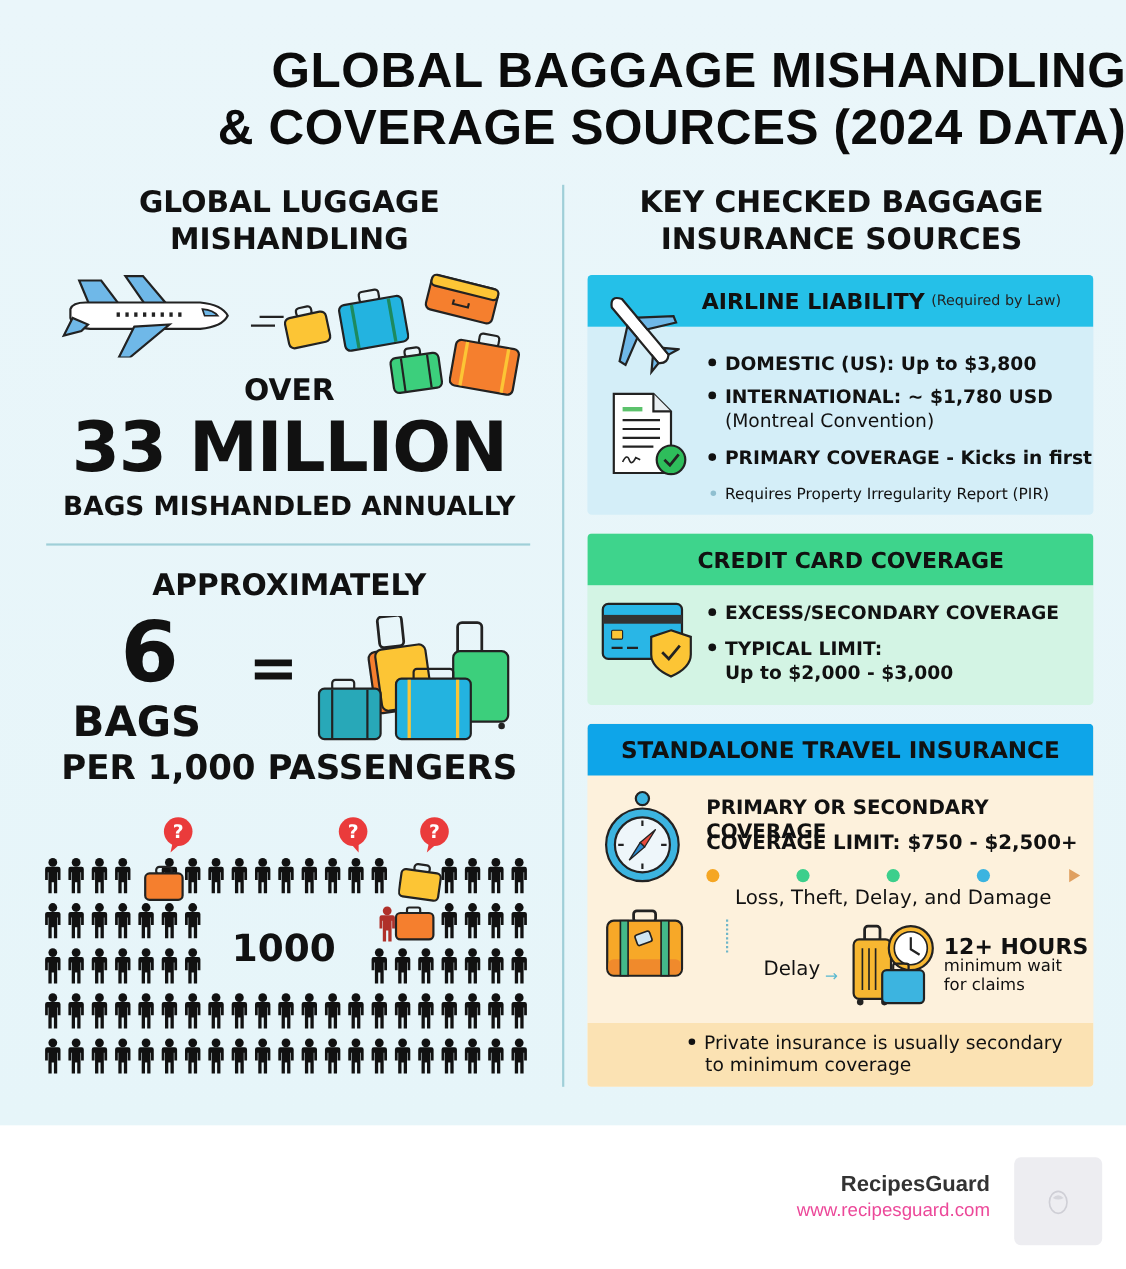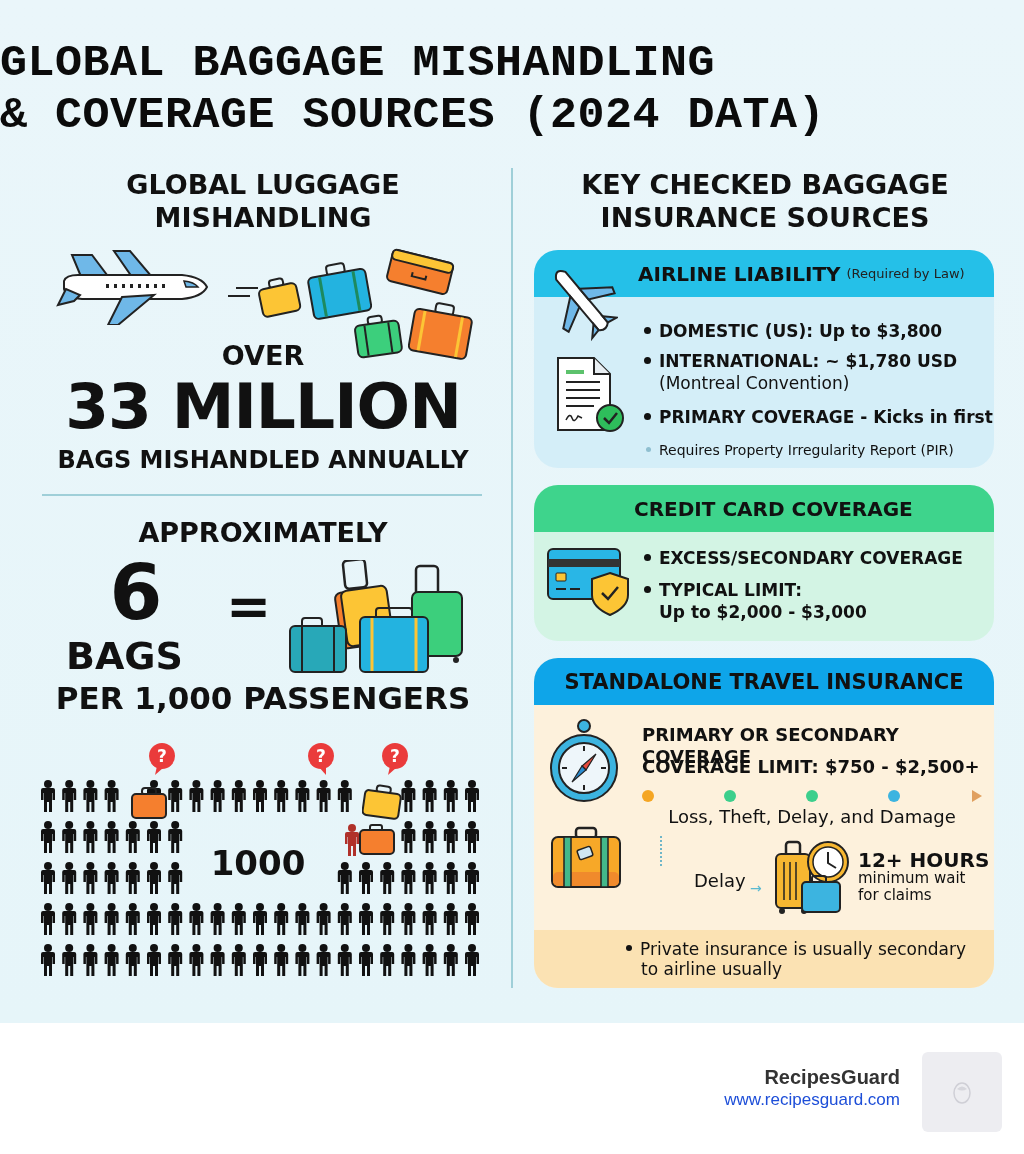--- a/index.html
+++ b/index.html
@@ -6,23 +6,23 @@
   html, body { width: 1024px; height: 1154px; background: #ffffff; overflow: hidden; }
   body { font-family: "DejaVu Sans", "Liberation Sans", sans-serif; color: #111; position: relative; }
 
   .poster {
     position: absolute; left: 0; top: 0; width: 1024px; height: 1023px;
     background: linear-gradient(180deg, #eaf6fa 0%, #e6f5f9 100%);
   }
 
   .main-title {
     position: absolute; left: 0; top: 38px; width: 1024px;
-    text-align: left; font-weight: 900; font-size: 45px; line-height: 52px;
+    text-align: right; font-weight: 900; font-size: 45px; line-height: 52px;
     letter-spacing: 0.5px; color: #0b0b0b;
-    font-family: Liberation Mono, monospace;
+    font-family: Liberation Sans, sans-serif;
   }
 
   .v-divider { position: absolute; left: 511px; top: 168px; width: 2px; height: 820px; background: #9fcfd8; }
   .h-divider { position: absolute; left: 42px; top: 494px; width: 440px; height: 2px; background: #9fcfd8; }
 
   
   .section-title {
     position: absolute; text-align: center; font-weight: 800; font-size: 27px; line-height: 33px; color: #111;
   }
   .left-title { left: 30px; width: 466px; top: 168px; }
@@ -41,21 +41,21 @@
   .bags-word { position: absolute; left: 66px; top: 636px; font-weight: 900; font-size: 38px; line-height: 40px; }
   .equals { position: absolute; left: 226px; top: 582px; font-weight: 900; font-size: 54px; line-height: 50px; }
   .per-label { position: absolute; left: 30px; width: 466px; top: 680px; text-align: center; font-weight: 900; font-size: 31px; line-height: 36px; }
   .bag-stack { position: absolute; left: 288px; top: 560px; width: 180px; height: 115px; }
 
   .people-grid { position: absolute; left: 40px; top: 778px; width: 445px; height: 210px; }
   .people-count { position: absolute; left: 208px; top: 843px; width: 100px; text-align: center; font-weight: 900; font-size: 34px; }
   .qmark { position: absolute; width: 30px; height: 34px; }
 
   
-  .card { position: absolute; left: 534px; width: 460px; border-radius: 24px; overflow: hidden; }
+  .card { position: absolute; left: 534px; width: 460px; border-radius: 4px; overflow: hidden; }
   .card-head { height: 47px; display: flex; align-items: center; }
   .card-head .ttl { font-weight: 900; font-size: 20px; color: #111; }
   .card-head .sub { font-size: 13px; color: #222; margin-left: 6px; }
 
   .card-airline { top: 250px; height: 218px; background: #d4eef8; }
   .card-airline .card-head { background: #25c0e8; padding-left: 104px; }
   .card-credit { top: 485px; height: 156px; background: #d3f4e4; }
   .card-credit .card-head { background: #3ed48c; padding-left: 100px; }
   .card-standalone { top: 658px; height: 330px; background: #fdf1dc; }
   .card-standalone .card-head { background: #0ea5e9; justify-content: center; }
@@ -73,21 +73,21 @@
   .timeline { position: absolute; left: 108px; top: 130px; width: 340px; height: 16px; }
   .timeline-label { position: absolute; left: 108px; top: 148px; width: 340px; text-align: center; font-size: 18px; font-weight: 500; }
   .delay-line { position: absolute; left: 126px; top: 178px; width: 2px; height: 30px; border-left: 2px dotted #6fb6c8; }
   .delay-label { position: absolute; left: 160px; top: 212px; font-size: 18px; font-weight: 500; }
   .delay-arrow { position: absolute; left: 216px; top: 222px; font-size: 14px; color: #5ab9d0; }
   .hours-big { position: absolute; left: 324px; top: 190px; font-weight: 900; font-size: 20px; }
   .hours-small { position: absolute; left: 324px; top: 212px; font-size: 15px; line-height: 17px; }
 
   
   .brand-name { position: absolute; right: 124px; top: 1066px; font-weight: 700; font-size: 20px; color: #333; text-align: right; font-family: "Liberation Sans", sans-serif; }
-  .brand-url { position: absolute; right: 124px; top: 1090px; font-size: 17px; color: #1d4ed8; text-align: right; font-family: "Liberation Sans", sans-serif; }
+  .brand-url { position: absolute; right: 124px; top: 1090px; font-size: 17px; color: #ec4899; text-align: right; font-family: "Liberation Sans", sans-serif; }
   .brand-logo { position: absolute; left: 922px; top: 1052px; width: 80px; height: 80px; border-radius: 6px; background: #ededf1; display: flex; align-items: center; justify-content: center; }
 </style>
 </head>
 <body>
 
 <div class="poster">
 
   <div class="main-title">
     <div>GLOBAL BAGGAGE MISHANDLING</div>
     <div>&amp; COVERAGE SOURCES (2024 DATA)</div>
@@ -442,21 +442,21 @@
     </svg>
 
     <div class="hours-big">12+ HOURS</div>
     <div class="hours-small">
       <div>minimum wait</div>
       <div>for claims</div>
     </div>
 
     <div class="bullet" style="left:92px;top:281px;font-weight:500;font-size:17px;line-height:20px;">
       <span class="dot" style="width:6px;height:6px;"></span><span>Private insurance is usually secondary</span>
-      <span class="cont">to airline usually</span>
+      <span class="cont">to minimum coverage</span>
     </div>
   </div>
 </div>
 
 <div class="brand-name">RecipesGuard</div>
 <div class="brand-url">www.recipesguard.com</div>
 <div class="brand-logo">
   <svg width="22" height="26" viewBox="0 0 22 26">
     <ellipse cx="11" cy="14" rx="8" ry="10" fill="none" stroke="#cfcfd6" stroke-width="1.5"></ellipse>
     <path d="M6 10 Q11 5 16 10 Q11 13 6 10 Z" fill="#d6d6dc"></path>

